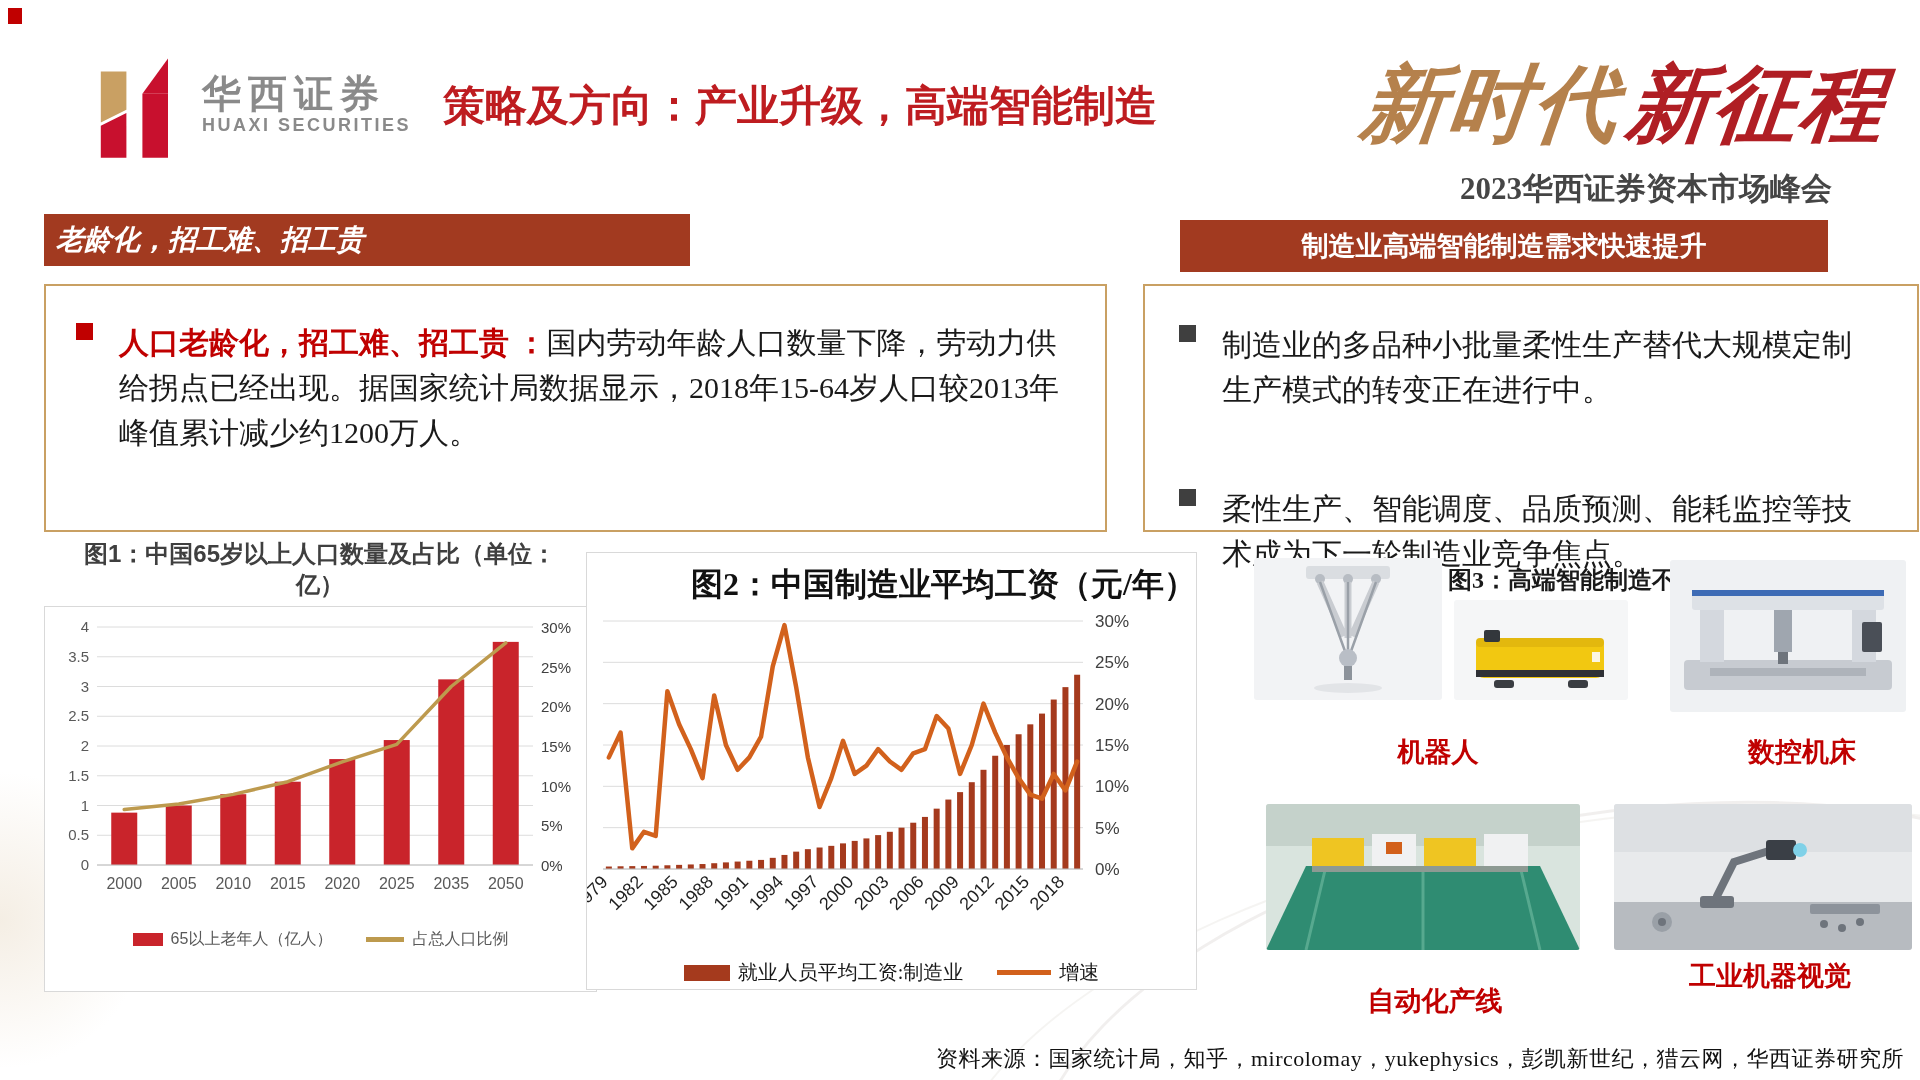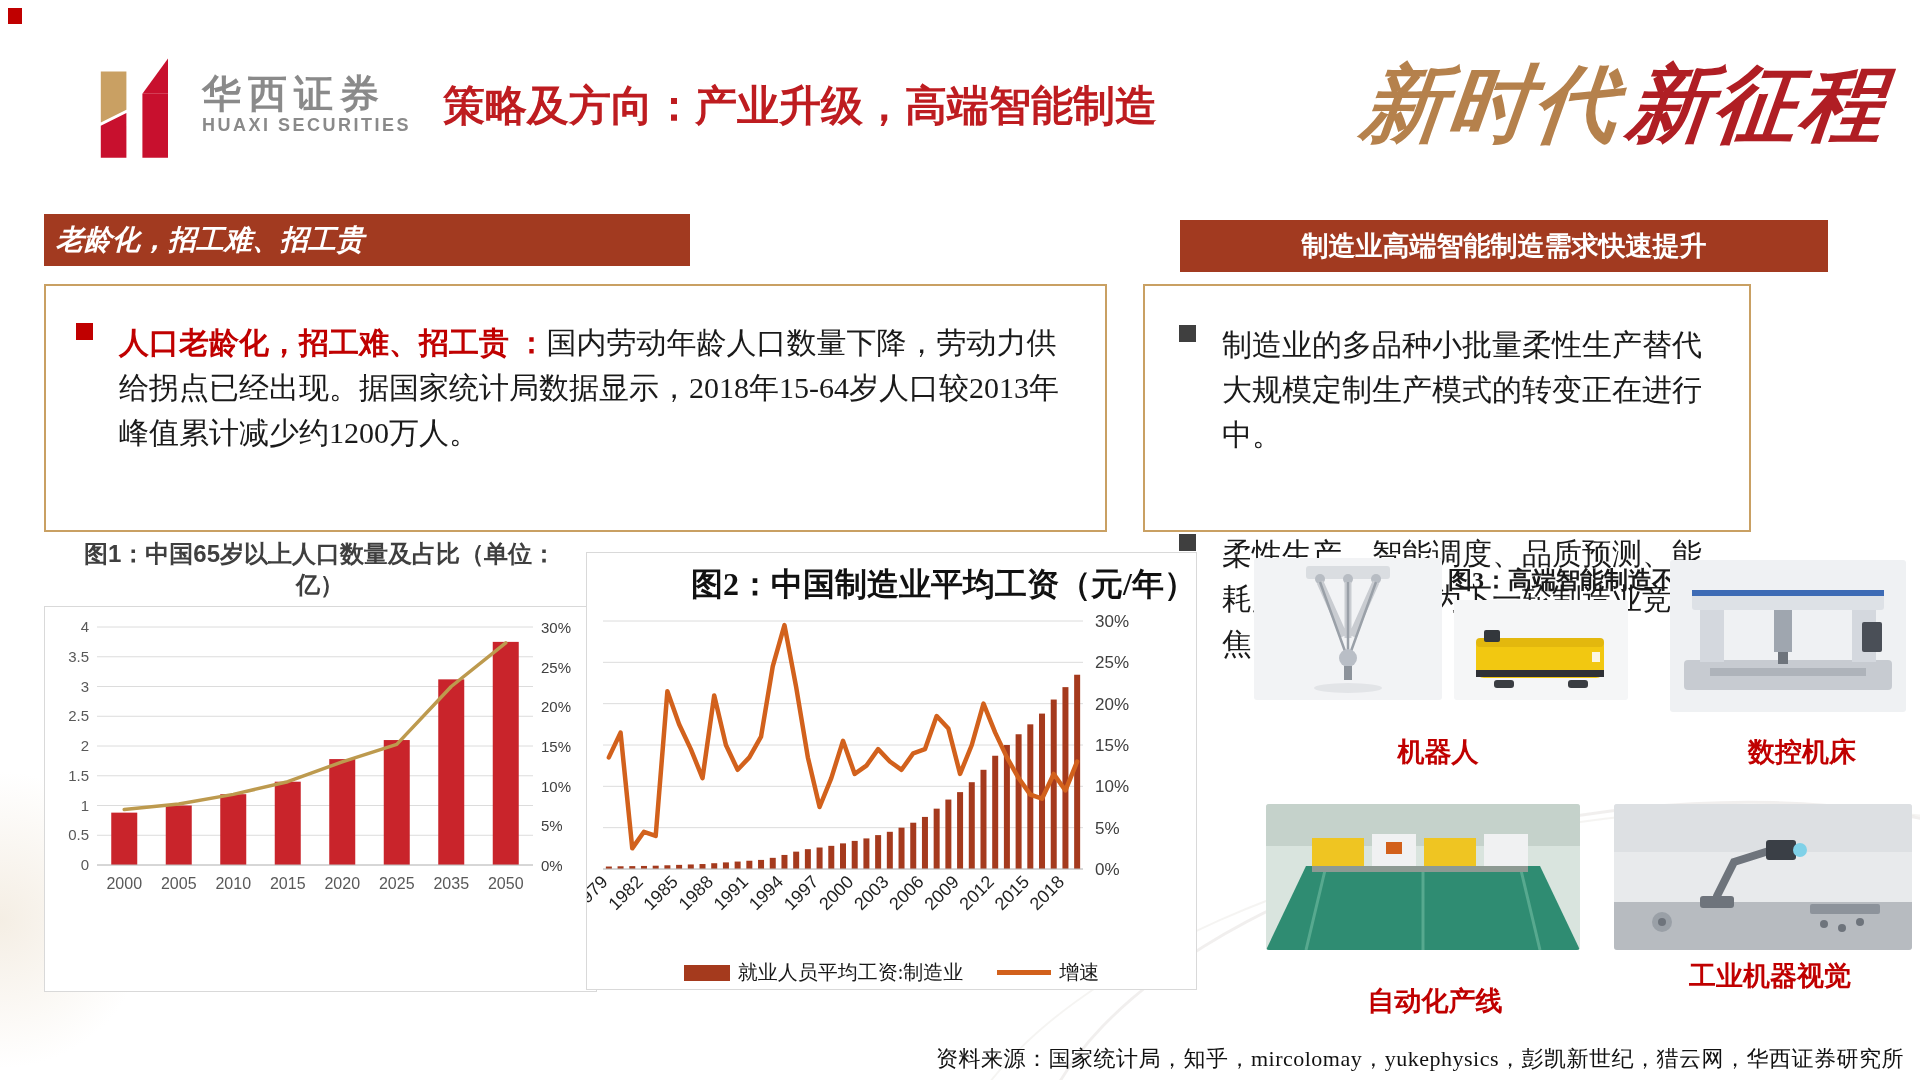--- a/index.html
+++ b/index.html
@@ -27,21 +27,21 @@
   
   .sec-bar{position:absolute;background:#A23A20;color:#fff;font-weight:bold;
            font-family:"Liberation Serif",serif;}
   .sec-bar.left{left:44px;top:214px;width:634px;height:52px;font-size:28px;font-style:italic;
                 line-height:52px;padding-left:12px;}
   .sec-bar.right{left:1180px;top:220px;width:648px;height:52px;font-size:27px;line-height:52px;text-align:center;}
   
   .tbox{position:absolute;border:2px solid #C9A063;background:#fff;box-sizing:border-box;
         font-family:"Liberation Serif",serif;}
   .tbox.left{left:44px;top:284px;width:1063px;height:248px;padding:26px 34px 10px 26px;}
-  .tbox.right{left:1143px;top:284px;width:608px;height:248px;padding:28px 30px 10px 30px;}
+  .tbox.right{left:1143px;top:284px;width:776px;height:248px;padding:28px 30px 10px 30px;}
   .bullet{display:flex;margin-bottom:14px;}
   .bullet .sq{flex:0 0 17px;height:17px;margin:11px 18px 0 4px;}
   .sq.red{background:#C00000;}
   .sq.dark{background:#3F3F3F;}
   .bullet p{margin:8px;font-size:30px;line-height:1.5;color:#1a1a1a;}
   .bullet .lead{color:#C00000;font-weight:bold;}
   .tbox.right .bullet{margin-bottom:58px;}
   
   .chart1-title{position:absolute;left:60px;top:538px;width:520px;text-align:center;
                 font-size:24px;font-weight:bold;color:#3F3F3F;line-height:1.3;}
@@ -85,20 +85,21 @@
     </svg>
     <div>
       <div class="logo-text-cn">华西证券</div>
       <div class="logo-text-en">HUAXI SECURITIES</div>
     </div>
   </div>
 
   <div class="main-title">策略及方向：产业升级，高端智能制造</div>
   <div class="calli c1">新时代</div>
   <div class="calli c2">新征程</div>
+  <div class="subtitle">2023华西证券资本市场峰会</div>
 
   <div class="sec-bar left">老龄化，招工难、招工贵</div>
   <div class="sec-bar right">制造业高端智能制造需求快速提升</div>
 
   <div class="tbox left">
     <div class="bullet">
       <span class="sq red"></span>
       <p><span class="lead">人口老龄化，招工难、招工贵 ：</span><span>国内劳动年龄人口数量下降，劳动力供给拐点已经出现。据国家统计局数据显示，2018年15-64岁人口较2013年峰值累计减少约1200万人。</span></p>
     </div>
   </div>
@@ -154,20 +155,30 @@
           <line x1="52" x2="488" y1="258" y2="258" stroke="#BFBFBF" stroke-width="1.2"></line>
           <text x="79.25" y="282" text-anchor="middle" font-size="16" fill="#595959">2000</text>
           <text x="133.75" y="282" text-anchor="middle" font-size="16" fill="#595959">2005</text>
           <text x="188.25" y="282" text-anchor="middle" font-size="16" fill="#595959">2010</text>
           <text x="242.75" y="282" text-anchor="middle" font-size="16" fill="#595959">2015</text>
           <text x="297.25" y="282" text-anchor="middle" font-size="16" fill="#595959">2020</text>
           <text x="351.75" y="282" text-anchor="middle" font-size="16" fill="#595959">2025</text>
           <text x="406.25" y="282" text-anchor="middle" font-size="16" fill="#595959">2035</text>
           <text x="460.75" y="282" text-anchor="middle" font-size="16" fill="#595959">2050</text>
         </svg></div>
+    <div id="legend1" class="legend">
+        <span class="li">
+          <span class="swatch-bar" style="width: 30px; height: 13px; background: rgb(201, 36, 43);"></span>
+          <span>65以上老年人（亿人）</span>
+        </span>
+        <span class="li">
+          <span class="swatch-line" style="width: 38px; height: 5px; background: rgb(189, 154, 78);"></span>
+          <span>占总人口比例</span>
+        </span>
+      </div>
   </div>
 
   <div class="panel p2">
     <div class="chart2-title">图2：中国制造业平均工资（元/年）</div>
     <div id="chart2"><svg width="609" height="348" viewBox="0 0 609 348">
           <line x1="16" x2="496" y1="262" y2="262" stroke="#DCDCDC" stroke-width="1"></line>
           <line x1="16" x2="496" y1="220.66666666666669" y2="220.66666666666669" stroke="#DCDCDC" stroke-width="1"></line>
           <line x1="16" x2="496" y1="179.33333333333334" y2="179.33333333333334" stroke="#DCDCDC" stroke-width="1"></line>
           <line x1="16" x2="496" y1="138" y2="138" stroke="#DCDCDC" stroke-width="1"></line>
           <line x1="16" x2="496" y1="96.66666666666669" y2="96.66666666666669" stroke="#DCDCDC" stroke-width="1"></line>

